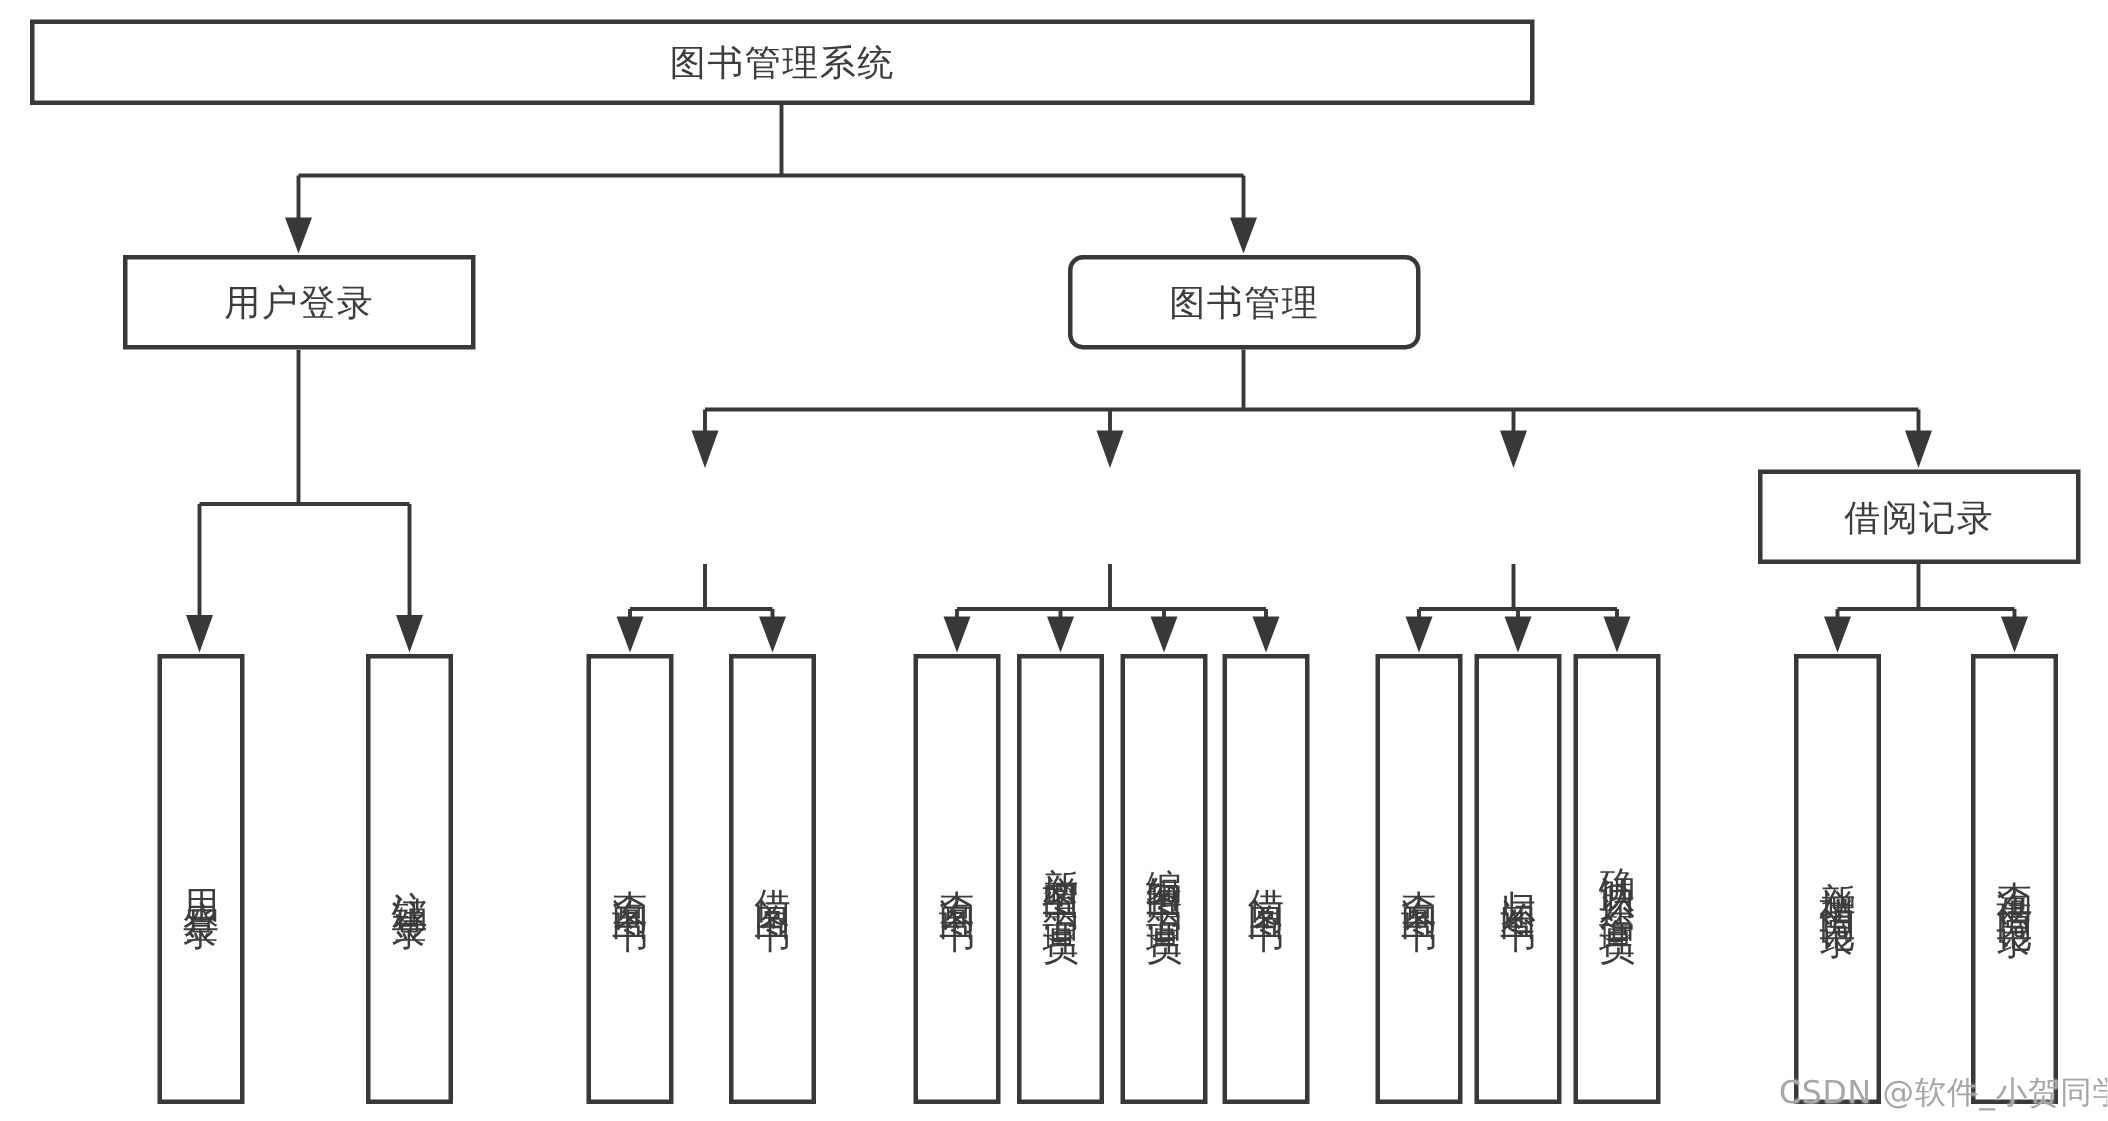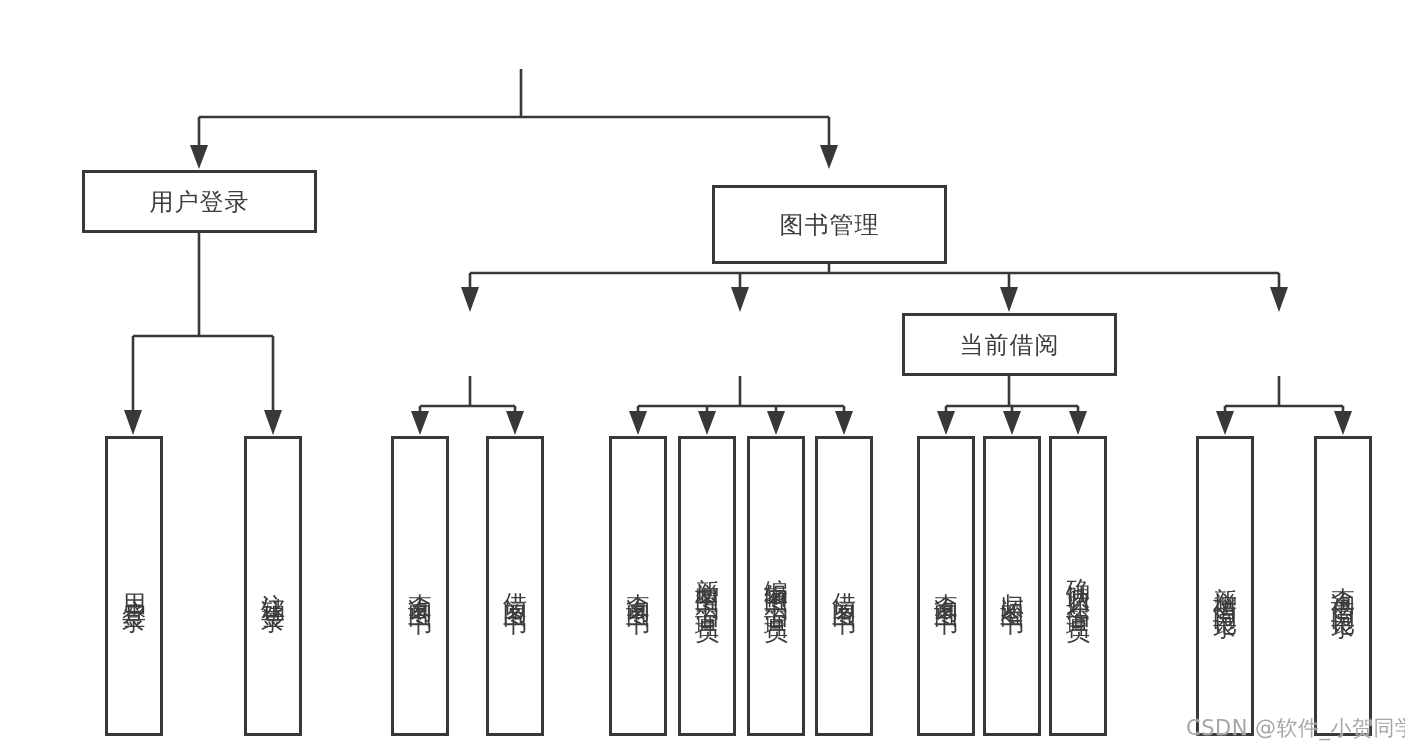--- a/index.html
+++ b/index.html
@@ -81,25 +81,26 @@
     <path d="M1009,376 V406 M946,406 H1078 M946,406 V413 M1012,406 V413 M1078,406 V413"></path>
     <polygon points="937,411 955,411 946,435"></polygon>
     <polygon points="1003,411 1021,411 1012,435"></polygon>
     <polygon points="1069,411 1087,411 1078,435"></polygon>
 
     <path d="M1279,376 V406 M1225,406 H1343 M1225,406 V413 M1343,406 V413"></path>
     <polygon points="1216,411 1234,411 1225,435"></polygon>
     <polygon points="1334,411 1352,411 1343,435"></polygon>
   </svg>
 
+  <div class="hbox" style="left:20px;top:13px;width:1003px;height:57px;">图书管理系统</div>
 
   <div class="hbox" style="left:82px;top:170px;width:235px;height:63px;">用户登录</div>
-  <div class="hbox" style="left:712px;top:185px;width:235px;height:79px;">图书管理</div>
+  <div class="hbox" style="left:712px;top:170px;width:235px;height:63px;border-radius:10px;">图书管理</div>
 
-  <div class="hbox" style="left:902px;top:313px;width:215px;height:63px;">当前借阅</div>
+  <div class="hbox" style="left:1172px;top:313px;width:215px;height:63px;">借阅记录</div>
 
   <div class="vbox" style="left:105px;">用户登录</div>
   <div class="vbox" style="left:244px;">注销登录</div>
 
   <div class="vbox" style="left:391px;">查询图书</div>
   <div class="vbox" style="left:486px;">借阅图书</div>
 
   <div class="vbox" style="left:609px;">查询图书</div>
   <div class="vbox" style="left:678px;">新增图书（管理员）</div>
   <div class="vbox" style="left:747px;">编辑图书（管理员）</div>

